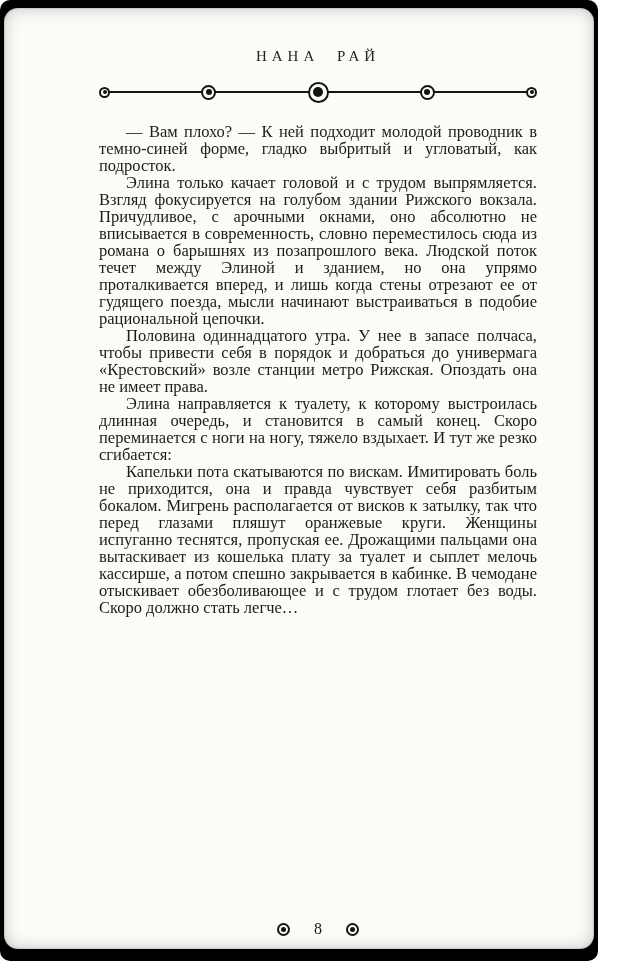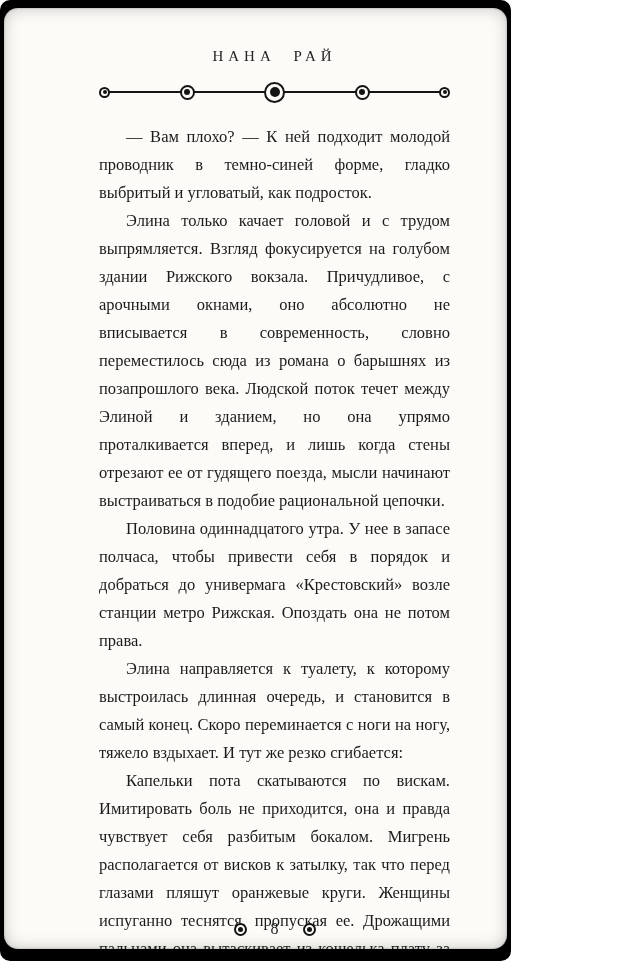--- a/index.html
+++ b/index.html
@@ -1,18 +1,18 @@
 <!DOCTYPE html>
 <html lang="ru"><head>
 <meta charset="utf-8">
 <style>
   * { margin:0; padding:0; box-sizing:border-box; }
   html, body { width:617px; height:961px; background:#ffffff; overflow:hidden; }
   .backdrop {
-    width:511px; height:961px;
+    width:598px; height:961px;
     background:#000000;
     border-radius:10px;
     padding:8px 4px 12px 4px;
   }
   .page {
     position:relative;
     width:100%; height:100%;
     background:#fcfbf8;
     border-radius:14px;
     overflow:hidden;
@@ -54,21 +54,21 @@
     flex:0 0 auto;
   }
   .bullseye .dot { background:#141414; border-radius:50%; }
   .b-sm { width:11px; height:11px; }  .b-sm .dot { width:4px;  height:4px; }
   .b-md { width:15px; height:15px; }  .b-md .dot { width:6px;  height:6px; }
   .b-lg { width:21px; height:21px; }  .b-lg .dot { width:10px; height:10px; }
 
   .body-text {
     margin-top:20px;
     font-size:16.5px;
-    line-height:28px;
+    line-height:17px;
     text-align:justify;
     hyphens:auto; -webkit-hyphens:auto;
   }
   .body-text p { text-indent:27px; }
 
   .footer {
     position:absolute; left:95px; right:57px; bottom:11px;
     display:flex; align-items:center; justify-content:center;
     gap:24px;
   }
@@ -99,21 +99,21 @@
             <span class="dot"></span>
           </span>
         <span class="bullseye b-sm">
             <span class="dot"></span>
           </span>
       </div>
 
       <div class="body-text">
         <p>— Вам плохо? — К ней подходит молодой проводник в темно-синей форме, гладко выбритый и угловатый, как подросток.</p>
         <p>Элина только качает головой и с трудом выпрямляется. Взгляд фокусируется на голубом здании Рижского вокзала. Причудливое, с арочными окнами, оно абсолютно не вписывается в современность, словно переместилось сюда из романа о барышнях из позапрошлого века. Людской поток течет между Элиной и зданием, но она упрямо проталкивается вперед, и лишь когда стены отрезают ее от гудящего поезда, мысли начинают выстраиваться в подобие рациональной цепочки.</p>
-        <p>Половина одиннадцатого утра. У нее в запасе полчаса, чтобы привести себя в порядок и добраться до универмага «Крестовский» возле станции метро Рижская. Опоздать она не потом права.</p>
+        <p>Половина одиннадцатого утра. У нее в запасе полчаса, чтобы привести себя в порядок и добраться до универмага «Крестовский» возле станции метро Рижская. Опоздать она не имеет права.</p>
         <p>Элина направляется к туалету, к которому выстроилась длинная очередь, и становится в самый конец. Скоро переминается с ноги на ногу, тяжело вздыхает. И тут же резко сгибается:</p>
         <p>Капельки пота скатываются по вискам. Имитировать боль не приходится, она и правда чувствует себя разбитым бокалом. Мигрень располагается от висков к затылку, так что перед глазами пляшут оранжевые круги. Женщины испуганно теснятся, пропуская ее. Дрожащими пальцами она вытаскивает из кошелька плату за туалет и сыплет мелочь кассирше, а потом спешно закрывается в кабинке. В чемодане отыскивает обезболивающее и с трудом глотает без воды. Скоро должно стать легче…</p>
       </div>
     </div>
 
     <div class="footer">
       <span class="bullseye b-ft">
           <span class="dot"></span>
         </span>
       <span class="page-number">8</span>

